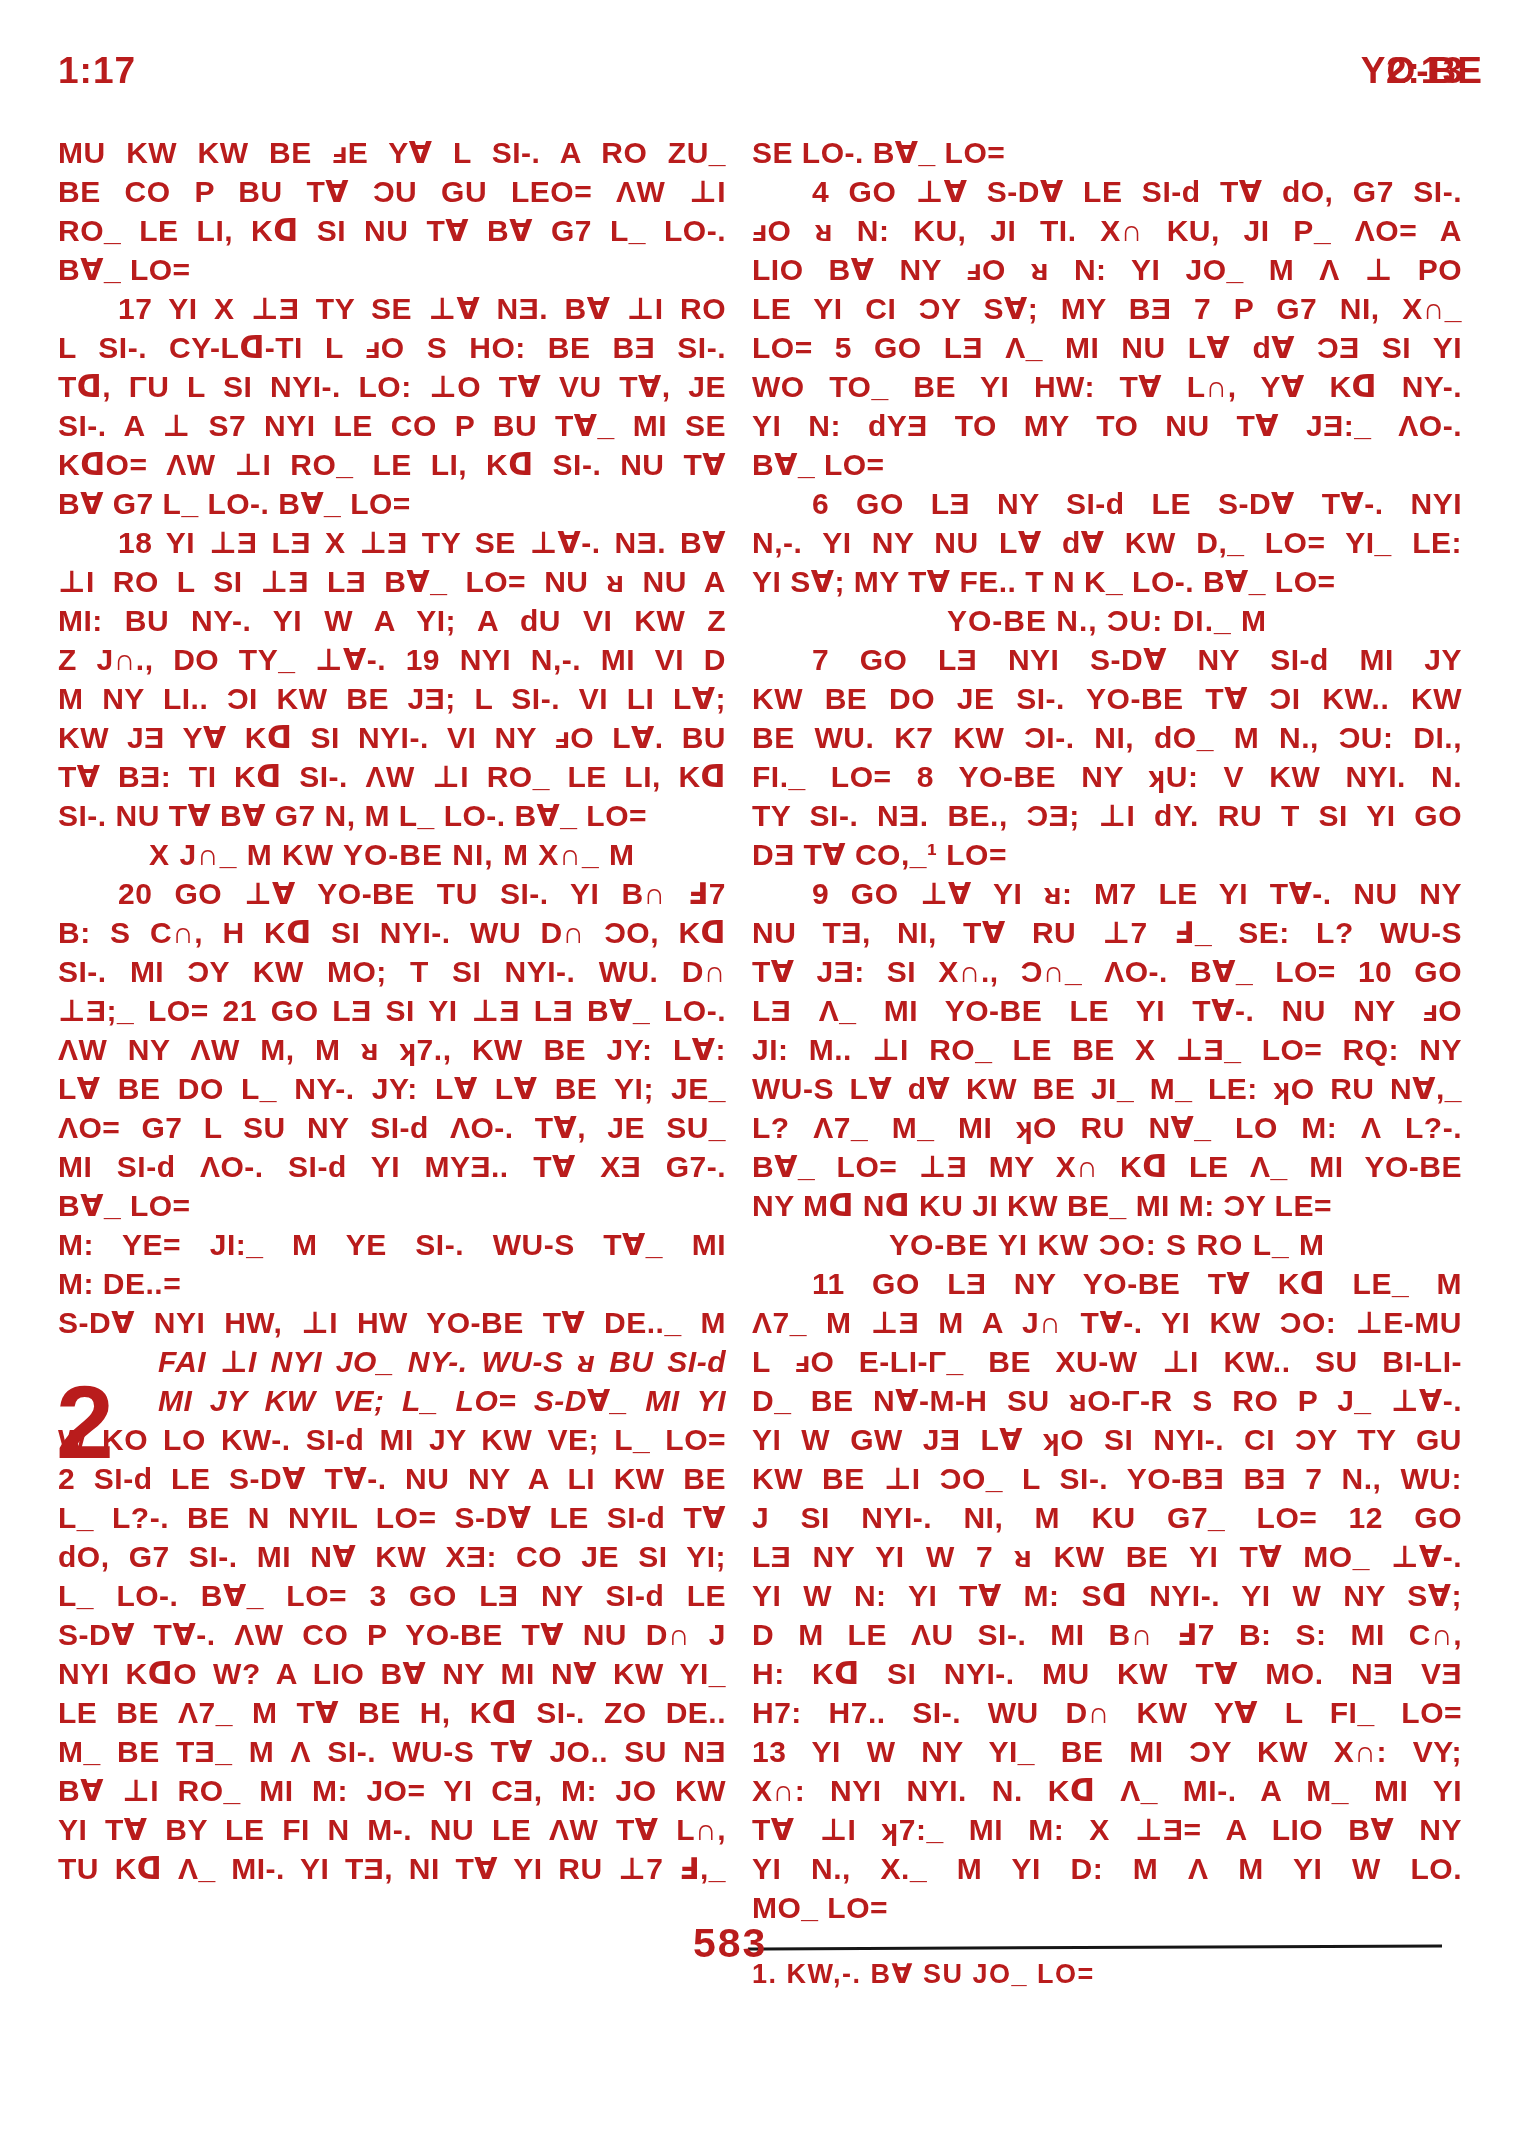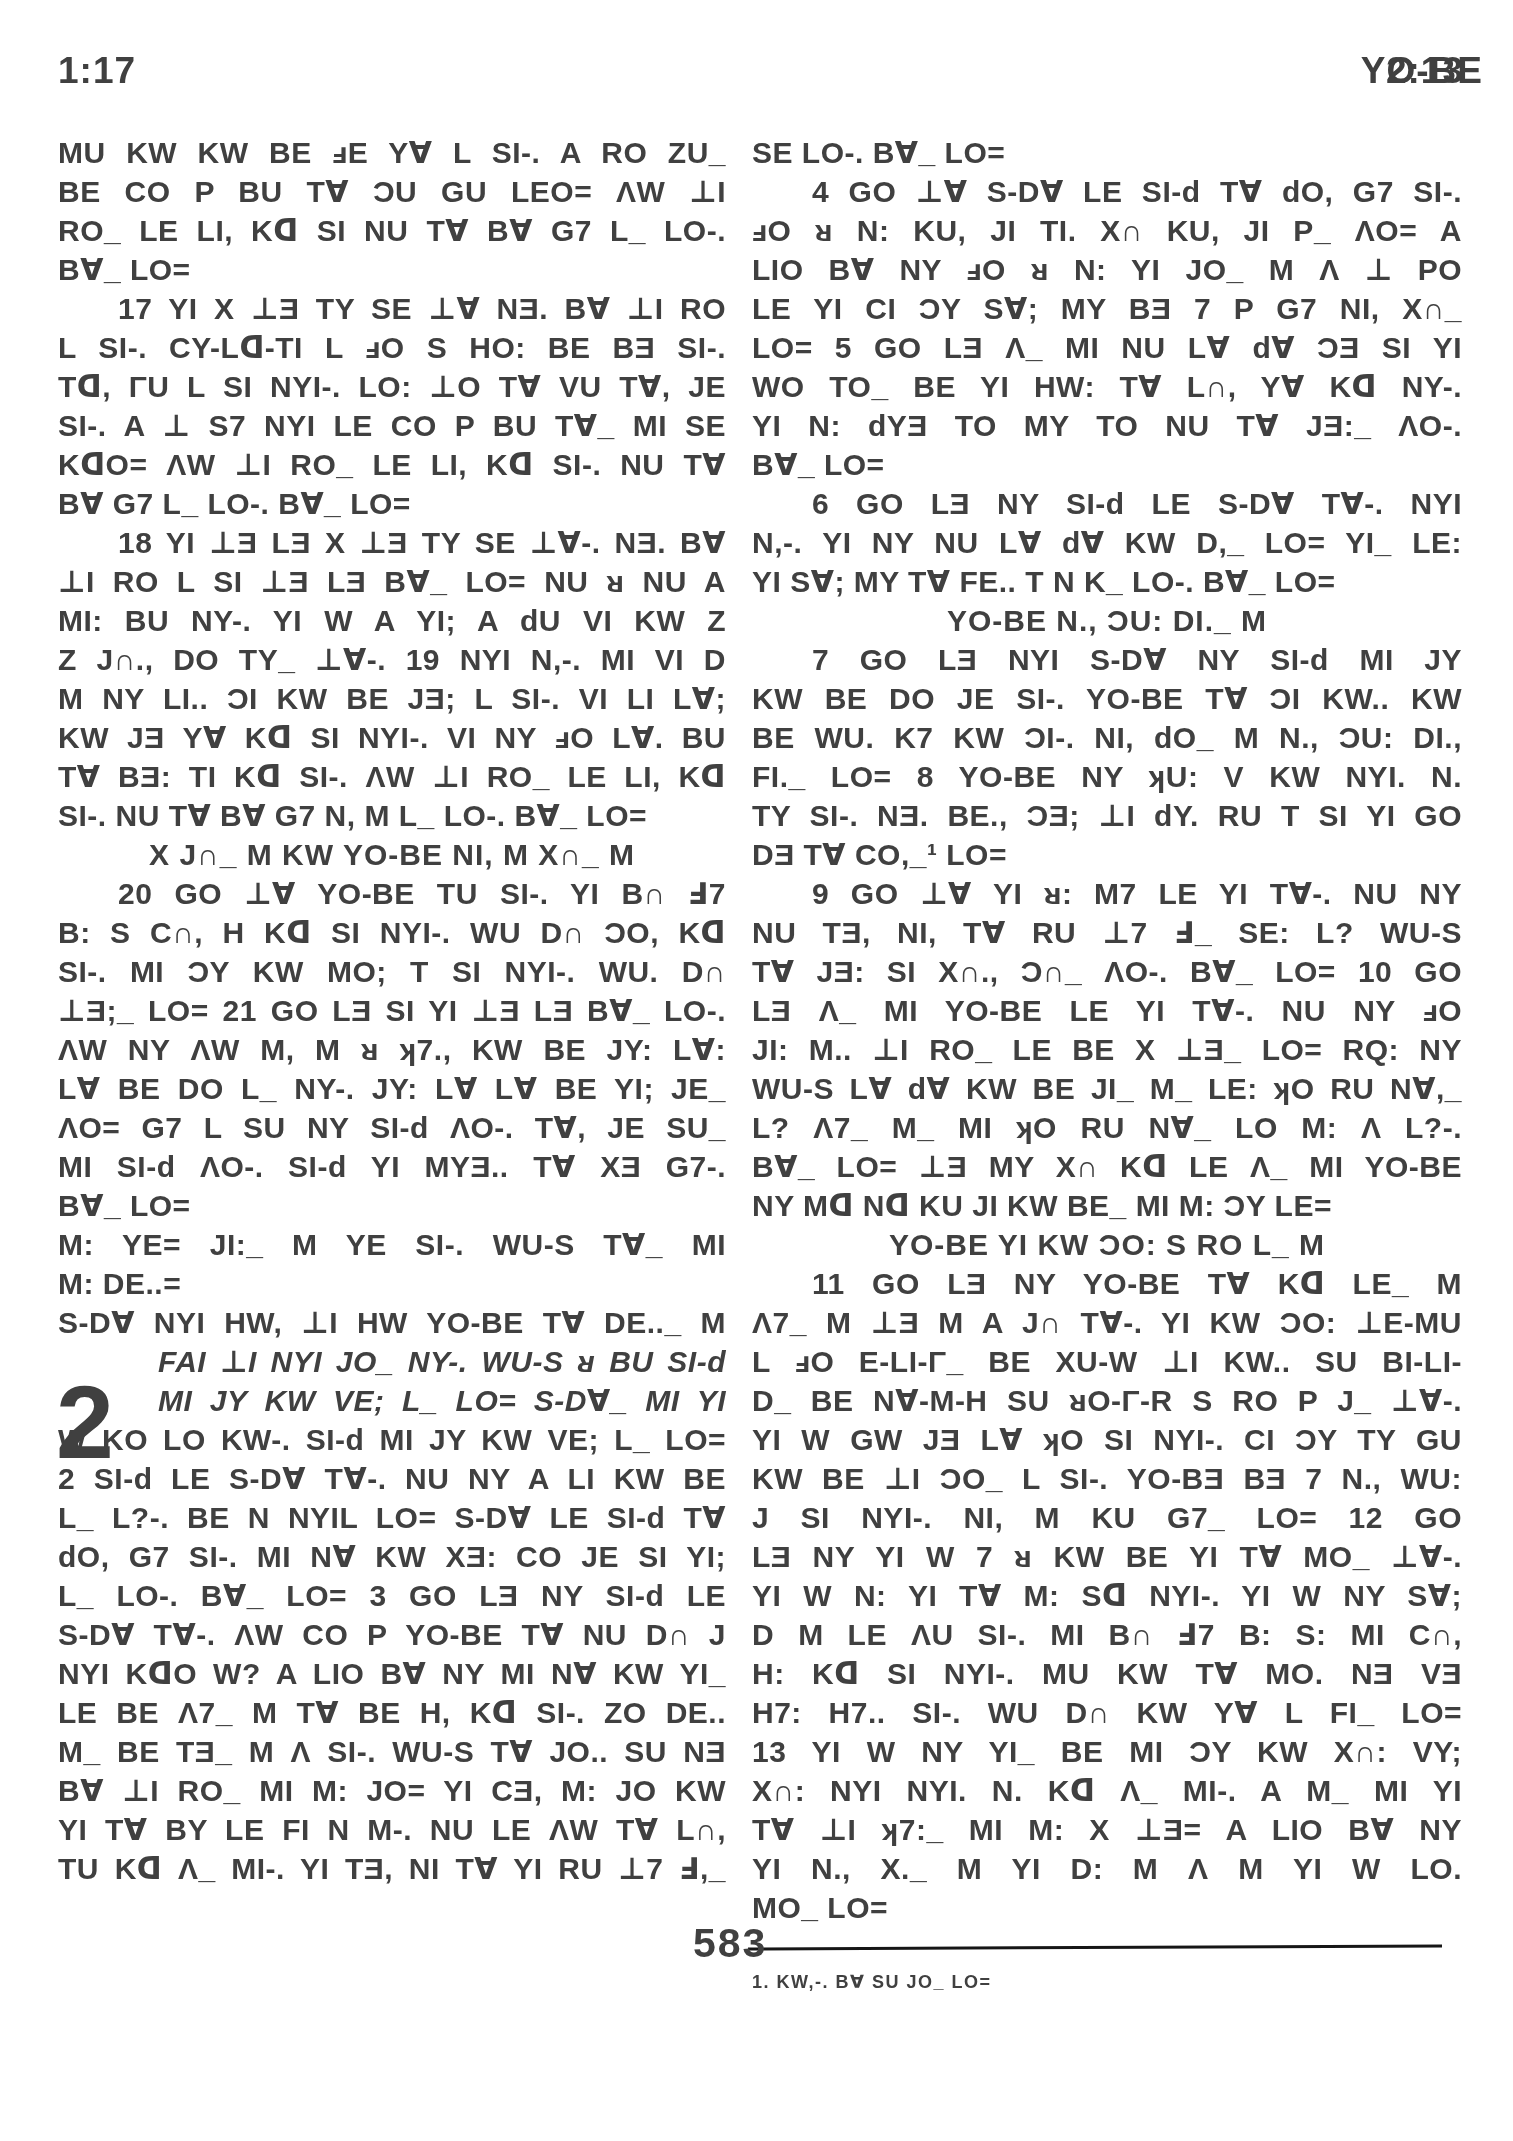--- a/index.html
+++ b/index.html
@@ -2,21 +2,21 @@
 <html><head>
 <meta charset="utf-8">
 <style>
   html,body{margin:0;padding:0;background:#e8e8e4;}
   .page{
     position:relative;
     width:1513px;height:2141px;
     background:#ffffff;
     font-family:"Liberation Sans","DejaVu Sans",sans-serif;
     font-weight:bold;
-    color:#404040;
+    color:#b91c1c;
     overflow:hidden;
   }
   .hdr-left,.hdr-right,.hdr-title{
     position:absolute;top:50px;font-size:37px;letter-spacing:1px;
   }
   .hdr-left{left:58px;}
   .hdr-title{left:8px;right:30px;text-align:right;}
   .hdr-right{right:49px;}
   .col{position:absolute;top:133px;}
   .col-left{left:58px;width:668px;}
@@ -34,21 +34,21 @@
   .dropcap{
     position:absolute;left:56px;top:1370px;
     font-size:104px;line-height:104px;letter-spacing:0;
   }
   .footnote-rule{
     position:absolute;left:748px;top:1946px;width:694px;height:3px;
     background:#161616;transform:rotate(-0.25deg);
   }
   .footnote{
     position:absolute;left:752px;top:1958px;
-    font-size:18px;letter-spacing:1.5px;margin-top:13px;
+    font-size:27px;letter-spacing:1.5px;
   }
   .page-number{
     position:absolute;left:693px;top:1920px;
     font-size:41px;letter-spacing:2px;
   }
 </style>
 </head>
 <body>
 
 <div class="page">

